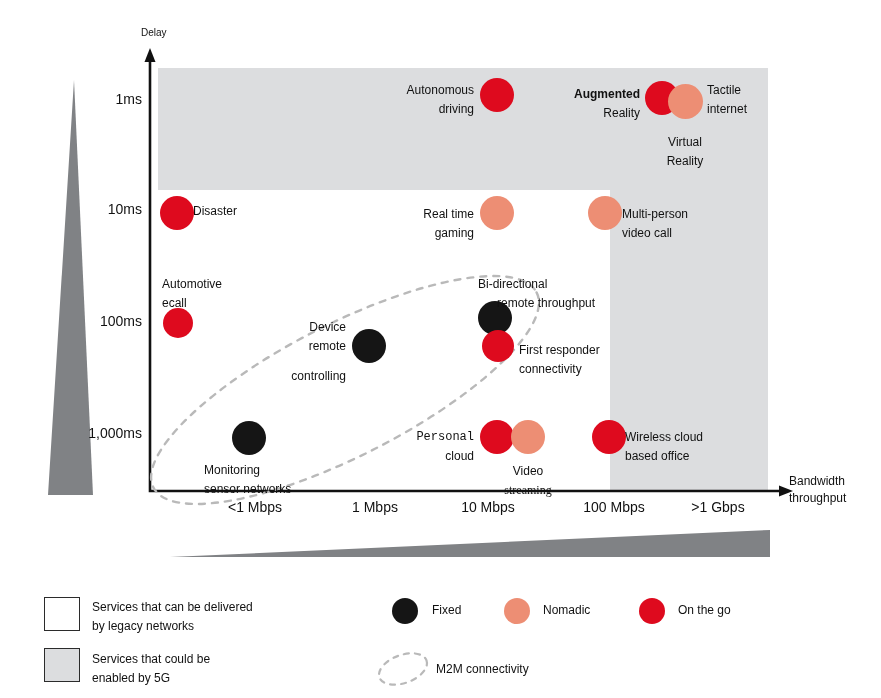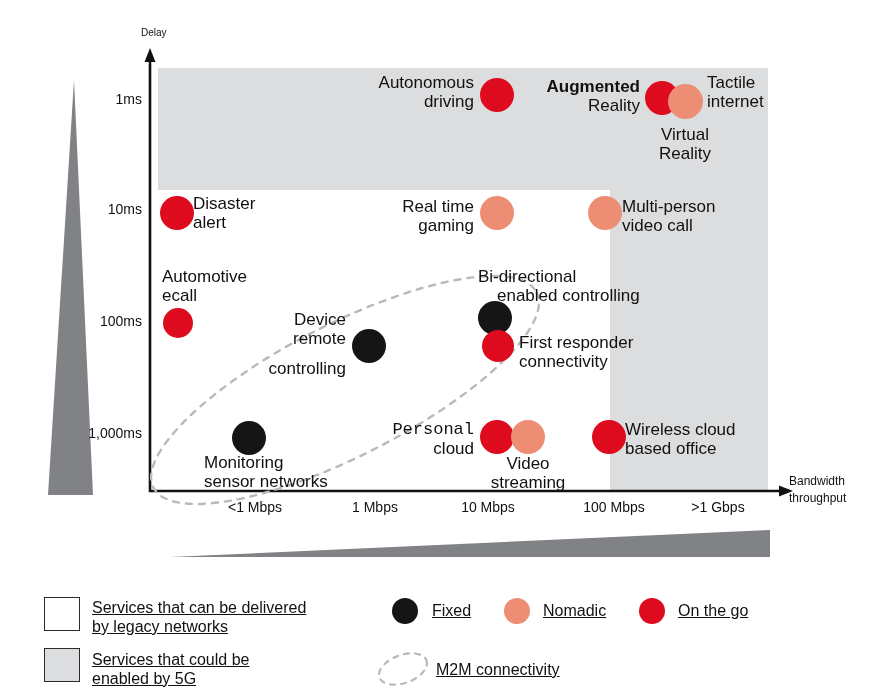--- a/index.html
+++ b/index.html
@@ -10,28 +10,28 @@
 
   svg.layer{position:absolute;left:0;top:0;width:881px;height:698px;overflow:visible;}
 
   .axis-title{position:absolute;font-size:12px;line-height:17px;color:#111;font-weight:400;}
 
   .tick{position:absolute;font-size:14px;line-height:16px;color:#111;text-align:right;white-space:nowrap;}
   .xtick{position:absolute;font-size:14px;line-height:16px;color:#111;text-align:center;white-space:nowrap;}
 
   .dot{position:absolute;border-radius:50%;}
 
-  .lbl{position:absolute;font-size:17px;line-height:17.5px;color:#111;white-space:pre;}
+  .lbl{position:absolute;font-size:12px;line-height:17.5px;color:#111;white-space:pre;margin-top:8px;}
   .lbl.right{text-align:right;}
   .lbl.left{text-align:left;}
   .lbl.center{text-align:center;}
 
   
   .lg-swatch{position:absolute;width:36px;height:34px;border:1.6px solid #2b2b2b;box-sizing:border-box;}
-  .lg-text{position:absolute;font-size:16px;line-height:19px;color:#111;white-space:pre;text-decoration:underline;}
+  .lg-text{position:absolute;font-size:12px;line-height:19px;color:#111;white-space:pre;}
   .lg-dot{position:absolute;width:26px;height:26px;border-radius:50%;}
 </style>
 </head>
 <body>
 
 <div id="stage">
 
   <svg class="layer" viewBox="0 0 881 698">
 
     <path d="M158,68 L768,68 L768,491 L610,491 L610,190 L158,190 Z" fill="#DCDDDF"></path>
@@ -77,58 +77,57 @@
 
   <div class="dot" style="left:668px;top:84px;width:35px;height:35px;background:#ED8E74;"></div>
   <div class="lbl center" style="left:620px;top:126px;width:130px;">Virtual</div>
   <div class="lbl center" style="left:620px;top:145px;width:130px;">Reality</div>
 
   <div class="lbl left" style="left:707px;top:74px;width:150px;">Tactile</div>
   <div class="lbl left" style="left:707px;top:93px;width:150px;">internet</div>
 
   <div class="dot" style="left:160px;top:196px;width:34px;height:34px;background:#DE0A1E;"></div>
   <div class="lbl left" style="left:193px;top:195px;width:150px;">Disaster</div>
-  <div class="lbl left" style="left:193px;top:214px;width:150px;">alert</div>
 
   <div class="dot" style="left:480px;top:196px;width:34px;height:34px;background:#ED8E74;"></div>
   <div class="lbl right" style="left:336px;top:198px;width:138px;">Real time</div>
   <div class="lbl right" style="left:336px;top:217px;width:138px;">gaming</div>
 
   <div class="dot" style="left:588px;top:196px;width:34px;height:34px;background:#ED8E74;"></div>
   <div class="lbl left" style="left:622px;top:198px;width:170px;">Multi-person</div>
   <div class="lbl left" style="left:622px;top:217px;width:170px;">video call</div>
 
   <div class="dot" style="left:163px;top:308px;width:30px;height:30px;background:#DE0A1E;"></div>
   <div class="lbl left" style="left:162px;top:268px;width:160px;">Automotive</div>
   <div class="lbl left" style="left:162px;top:287px;width:160px;">ecall</div>
 
   <div class="dot" style="left:352px;top:329px;width:34px;height:34px;background:#151515;"></div>
   <div class="lbl right" style="left:210px;top:311px;width:136px;">Device</div>
   <div class="lbl right" style="left:210px;top:330px;width:136px;">remote</div>
   <div class="lbl right" style="left:210px;top:360px;width:136px;text-align:right;">controlling</div>
 
   <div class="dot" style="left:478px;top:301px;width:34px;height:34px;background:#151515;"></div>
   <div class="lbl left" style="left:478px;top:268px;width:190px;">Bi-directional</div>
-  <div class="lbl left" style="left:497px;top:287px;width:190px;">enabled controlling</div>
+  <div class="lbl left" style="left:497px;top:287px;width:190px;">remote throughput</div>
 
   <div class="dot" style="left:482px;top:330px;width:32px;height:32px;background:#DE0A1E;"></div>
   <div class="lbl left" style="left:519px;top:334px;width:190px;">First responder</div>
   <div class="lbl left" style="left:519px;top:353px;width:190px;">connectivity</div>
 
   <div class="dot" style="left:232px;top:421px;width:34px;height:34px;background:#151515;"></div>
   <div class="lbl left" style="left:204px;top:454px;width:180px;">Monitoring</div>
   <div class="lbl left" style="left:204px;top:473px;width:180px;">sensor networks</div>
 
   <div class="dot" style="left:480px;top:420px;width:34px;height:34px;background:#DE0A1E;"></div>
   <div class="lbl right" style="left:338px;top:421px;width:136px;font-family:Liberation Mono, monospace;">Personal</div>
   <div class="lbl right" style="left:338px;top:440px;width:136px;">cloud</div>
 
   <div class="dot" style="left:511px;top:420px;width:34px;height:34px;background:#ED8E74;"></div>
   <div class="lbl center" style="left:463px;top:455px;width:130px;">Video</div>
-  <div class="lbl center" style="left:463px;top:474px;width:130px;">streaming</div>
+  <div class="lbl center" style="left:463px;top:474px;width:130px;font-family:Liberation Serif, serif;">streaming</div>
 
   <div class="dot" style="left:592px;top:420px;width:34px;height:34px;background:#DE0A1E;"></div>
   <div class="lbl left" style="left:625px;top:421px;width:190px;">Wireless cloud</div>
   <div class="lbl left" style="left:625px;top:440px;width:190px;">based office</div>
 
   <div class="lg-swatch" style="left:44px;top:597px;background:#ffffff;"></div>
   <div class="lg-text" style="left:92px;top:598px;width:300px;">Services that can be delivered</div>
   <div class="lg-text" style="left:92px;top:617px;width:300px;">by legacy networks</div>
 
   <div class="lg-swatch" style="left:44px;top:648px;background:#DCDDDF;"></div>

